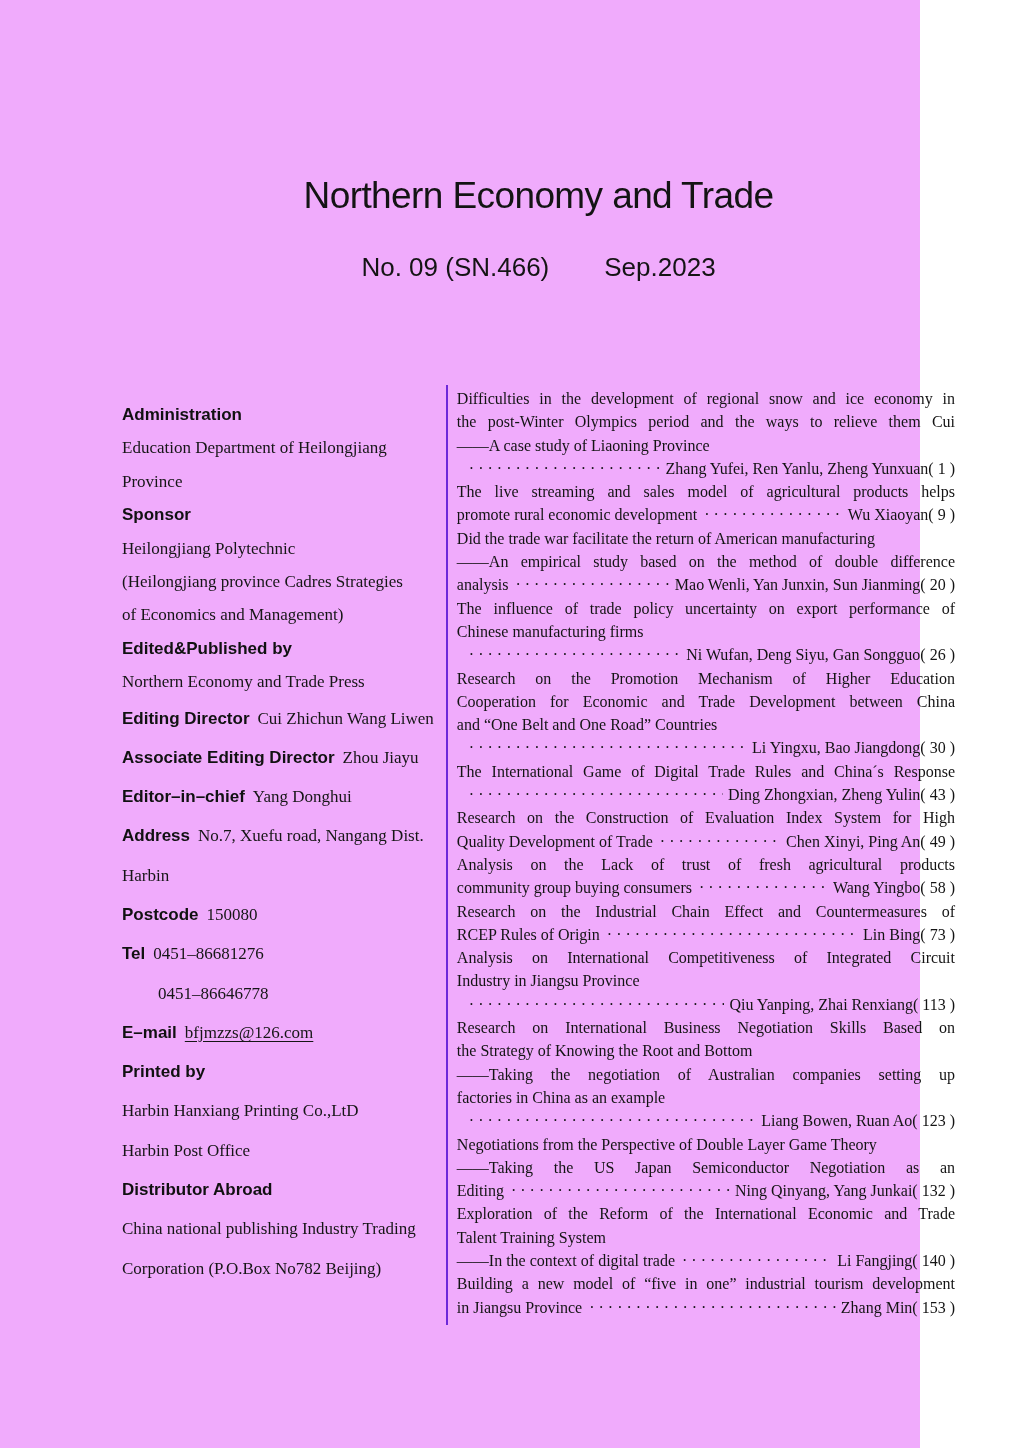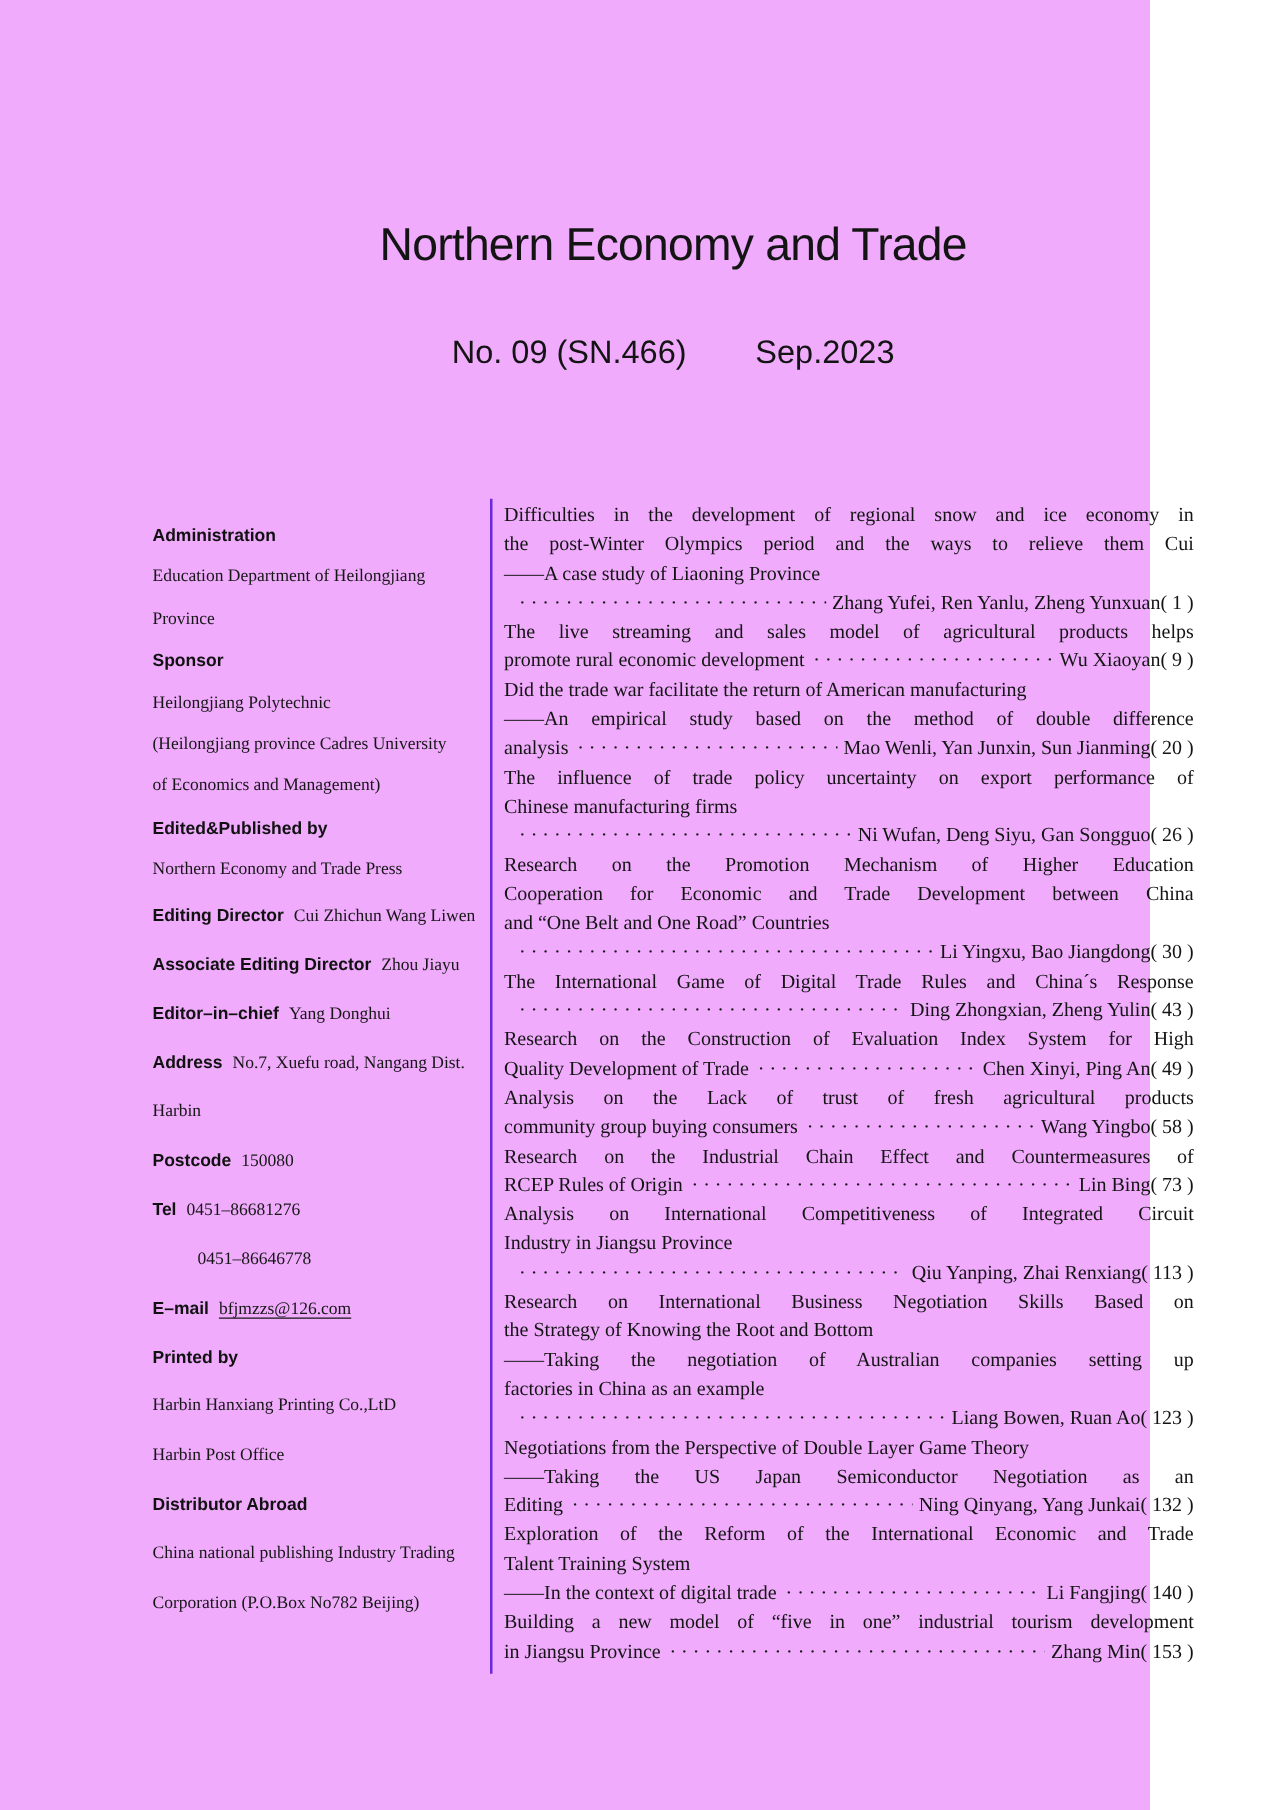--- a/index.html
+++ b/index.html
@@ -10,29 +10,29 @@
   }
   .page { position:relative; width:920px; height:1448px; background:#f0abfc; }
   .content { position:absolute; left:122px; top:0; width:833px; }
 
   .title {
     margin:175px 0 0 0; text-align:center;
     font-family:"Liberation Sans", sans-serif; font-weight:400;
     font-size:37px; letter-spacing:-0.6px; color:#141414;
   }
   .subtitle {
-    margin-top:49px; text-align:center;
+    margin-top:35px; text-align:center;
     font-family:"Liberation Sans", sans-serif; font-size:26px; color:#141414;
   }
   .subtitle .sep { display:inline-block; width:55px; }
 
   .columns { display:flex; align-items:stretch; margin-top:102px; }
 
   
-  .masthead { width:333px; box-sizing:border-box; padding:13px 12px 0 0; font-size:14px; }
+  .masthead { width:333px; box-sizing:border-box; padding:13px 12px 0 0; font-size:17px; }
   .m-line { line-height:33.4px; height:33.4px; white-space:nowrap; }
   .gB .m-line { line-height:39.3px; height:39.3px; }
   .m-label { font-family:"Liberation Sans", sans-serif; font-weight:bold; color:#111; }
   .m-run + .m-run { margin-left:8px; }
   .m-line.indent { padding-left:36px; }
   .u { text-decoration:underline; text-underline-offset:3px; }
 
   
   .toc {
     flex:1 1 auto; box-sizing:border-box; border-left:2px solid #6d28d9;
@@ -62,21 +62,21 @@
     </div>
 
     <div class="columns">
       <div class="masthead">
           <div class="gA">
             <div class="m-line"><span class="m-run m-label">Administration</span></div>
             <div class="m-line"><span class="m-run">Education Department of Heilongjiang</span></div>
             <div class="m-line"><span class="m-run">Province</span></div>
             <div class="m-line"><span class="m-run m-label">Sponsor</span></div>
             <div class="m-line"><span class="m-run">Heilongjiang Polytechnic</span></div>
-            <div class="m-line"><span class="m-run">(Heilongjiang province Cadres University</span></div>
+            <div class="m-line"><span class="m-run">(Heilongjiang province Cadres Strategies</span></div>
             <div class="m-line"><span class="m-run">of Economics and Management)</span></div>
             <div class="m-line"><span class="m-run m-label">Edited&amp;Published by</span></div>
             <div class="m-line"><span class="m-run">Northern Economy and Trade Press</span></div>
           </div>
           <div class="gB">
             <div class="m-line"><span class="m-run m-label">Editing Director</span><span class="m-run">Cui Zhichun Wang Liwen</span></div>
             <div class="m-line"><span class="m-run m-label">Associate Editing Director</span><span class="m-run">Zhou Jiayu</span></div>
             <div class="m-line"><span class="m-run m-label">Editor–in–chief</span><span class="m-run">Yang Donghui</span></div>
             <div class="m-line"><span class="m-run m-label">Address</span><span class="m-run">No.7, Xuefu road, Nangang Dist.</span></div>
             <div class="m-line"><span class="m-run">Harbin</span></div>

